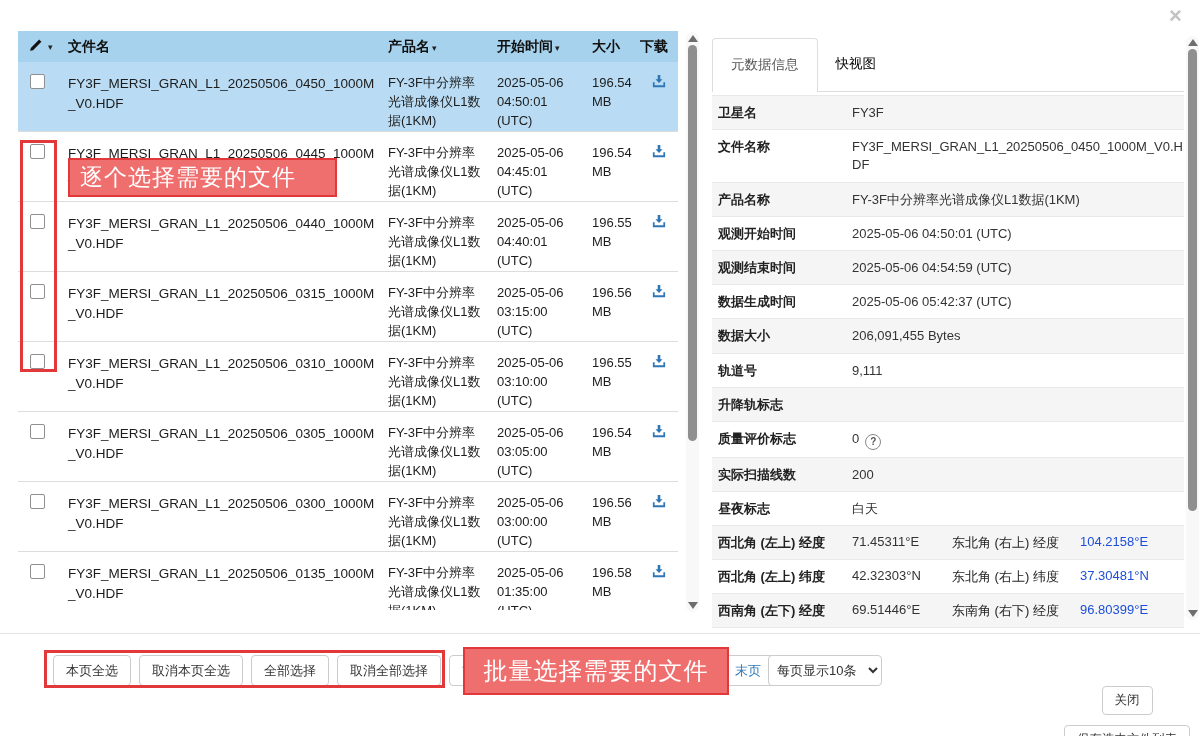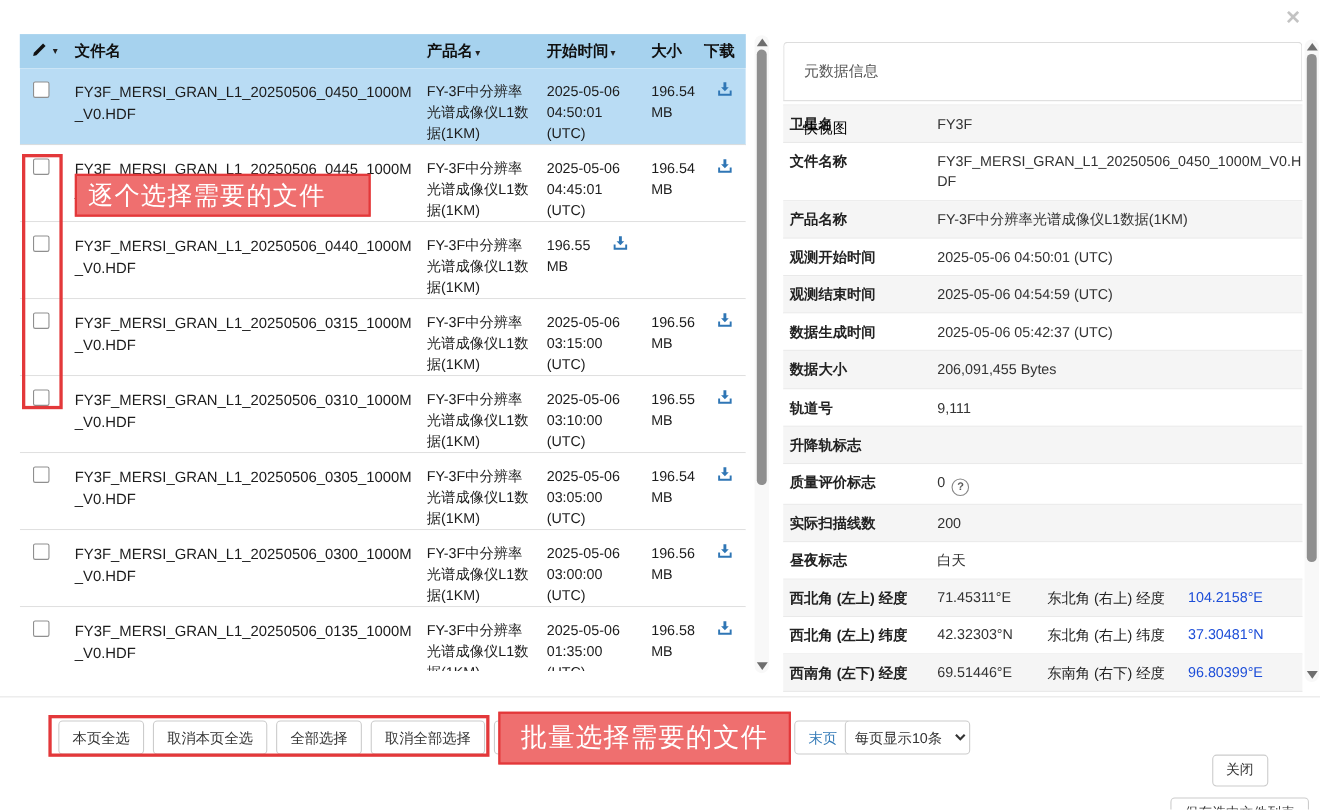--- a/index.html
+++ b/index.html
@@ -38,41 +38,41 @@
   #scroll-left{left:686px;top:32px;height:580px;}
   #scroll-right{left:1186px;top:36px;height:584px;}
   .sb-up,.sb-down{position:absolute;left:2px;width:0;height:0;border-left:5px solid transparent;border-right:5px solid transparent;}
   .sb-up{top:3px;border-bottom:7px solid #6e6e6e;}
   .sb-down{bottom:3px;border-top:7px solid #6e6e6e;}
   .sb-thumb{position:absolute;left:2px;width:9px;background:#8f8f8f;border-radius:5px;}
   #scroll-left .sb-thumb{top:13px;height:396px;}
   #scroll-right .sb-thumb{top:13px;height:462px;}
   
   #tabs{position:absolute;left:712px;top:38px;width:472px;height:53px;border-bottom:1px solid #ddd;
-    display:flex;font-size:13.5px;z-index:2;flex-direction:column;}
+    display:flex;font-size:13.5px;z-index:2;}
   .tab{box-sizing:border-box;padding:0 18px;line-height:52px;cursor:pointer;}
   .tab.active{height:54px;background:#fff;border:1px solid #ddd;border-bottom:none;border-radius:4px 4px 0 0;color:#555;}
   .tab.link{color:#000000;}
   #meta-rows{position:absolute;left:712px;top:95px;width:472px;border-top:1px solid #e9e9e9;font-size:13px;}
   .mrow{display:flex;box-sizing:border-box;border-bottom:1px solid #e9e9e9;padding:8px 0 7px 0;min-height:33px;align-items:flex-start;background:#fff;}
   .mrow.striped{background:#f5f5f5;}
   .mlabel{width:140px;padding-left:6px;box-sizing:border-box;font-weight:bold;color:#222;}
   .mvalue{flex:1;word-break:break-all;color:#333;line-height:1.4;}
   .mvalue1{width:100px;box-sizing:border-box;color:#333;}
   .mlabel2{width:128px;box-sizing:border-box;font-weight:normal;color:#222;}
   .mvalue2{flex:1;color:#1d4ed8;}
   .q-icon{display:inline-block;width:14px;height:14px;margin-left:6px;border:1px solid #888;border-radius:50%;
     font-size:10px;font-weight:bold;color:#555;text-align:center;line-height:13px;vertical-align:-2px;cursor:pointer;}
   
   .anno{position:absolute;z-index:6;box-sizing:border-box;}
   #anno-rect-1{left:20px;top:140px;width:37px;height:232px;border:3px solid #e3383a;background:transparent;}
   #anno-label-1{left:68px;top:158px;width:269px;height:39px;background:#ef6f6f;border:2px solid #e3383a;
     color:#fff;font-size:23px;line-height:34px;padding-left:10px;letter-spacing:1px;}
   #anno-rect-2{left:44px;top:650px;width:401px;height:38px;border:3px solid #e3383a;background:transparent;}
-  #anno-label-2{left:453px;top:647px;width:266px;height:48px;background:#ef6f6f;border:2px solid #e3383a;
+  #anno-label-2{left:463px;top:647px;width:266px;height:48px;background:#ef6f6f;border:2px solid #e3383a;
     color:#fff;font-size:24px;line-height:44px;text-align:center;letter-spacing:1px;}
   
   #footer-divider{position:absolute;left:0;top:633px;width:1200px;border-top:1px solid #e5e5e5;}
   .btn{box-sizing:border-box;height:31px;padding:0 12px;background:#fff;border:1px solid #ccc;border-radius:4px;
     font-size:13px;color:#333;line-height:29px;cursor:pointer;white-space:nowrap;font-family:inherit;}
   #footer-select-buttons{position:absolute;left:53px;top:655px;display:flex;gap:8px;z-index:5;}
   .btn.muted{color:#888;}
   #last-page-btn{position:absolute;left:722px;top:655px;color:#337ab7;}
   #page-size-select{position:absolute;left:768px;top:655px;width:114px;height:31px;border:1px solid #ccc;border-radius:4px;
     background:#fff;font-size:13px;color:#333;padding:0 4px;font-family:inherit;}
@@ -119,20 +119,21 @@
       <div class="cell c-time">2025-05-06 04:45:01 (UTC)</div>
       <div class="cell c-size">196.54 MB</div>
       <div class="cell c-dl"><span class="dl-icon"><svg width="14" height="14" viewBox="0 0 16 16">
             <path fill="#2f76b5" d="M6.5 1h3v5H12L8 10.2 4 6h2.5zM1 9.5h2v3.3h10V9.5h2V15H1z"></path>
           </svg></span></div>
     </div>
     <div class="trow">
       <div class="cell c-check"><span class="checkbox"></span></div>
       <div class="cell c-file">FY3F_MERSI_GRAN_L1_20250506_0440_1000M_V0.HDF</div>
       <div class="cell c-prod">FY-3F中分辨率光谱成像仪L1数据(1KM)</div>
+      <div class="cell c-time">2025-05-06 04:40:01 (UTC)</div>
       <div class="cell c-size">196.55 MB</div>
       <div class="cell c-dl"><span class="dl-icon"><svg width="14" height="14" viewBox="0 0 16 16">
             <path fill="#2f76b5" d="M6.5 1h3v5H12L8 10.2 4 6h2.5zM1 9.5h2v3.3h10V9.5h2V15H1z"></path>
           </svg></span></div>
     </div>
     <div class="trow">
       <div class="cell c-check"><span class="checkbox"></span></div>
       <div class="cell c-file">FY3F_MERSI_GRAN_L1_20250506_0315_1000M_V0.HDF</div>
       <div class="cell c-prod">FY-3F中分辨率光谱成像仪L1数据(1KM)</div>
       <div class="cell c-time">2025-05-06 03:15:00 (UTC)</div>

